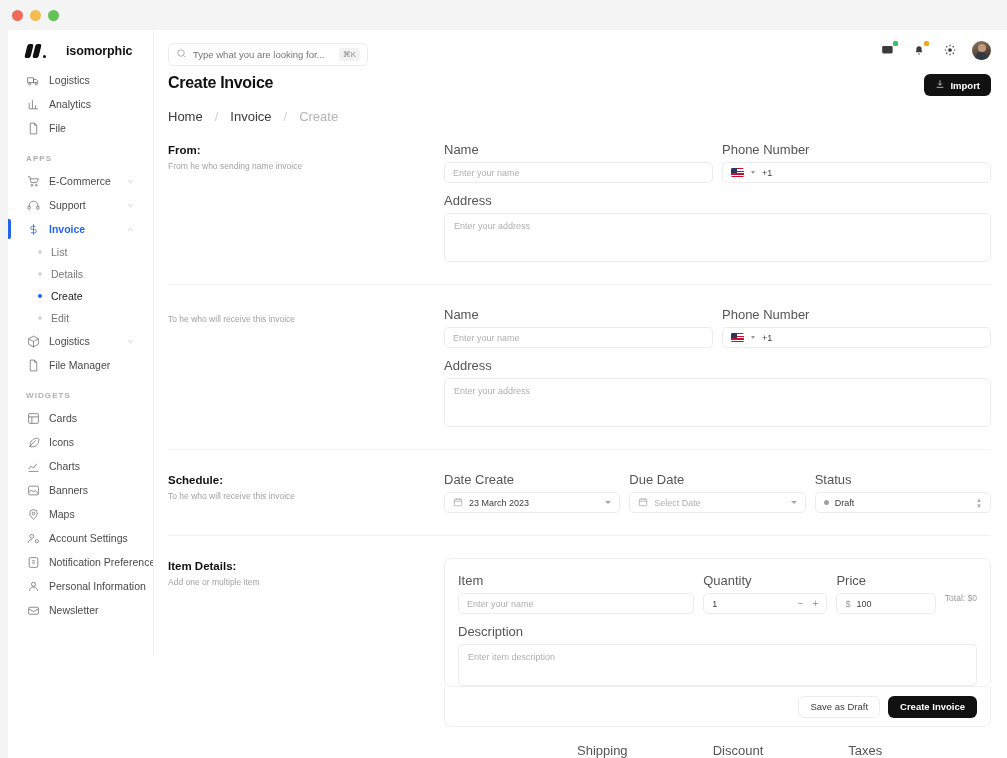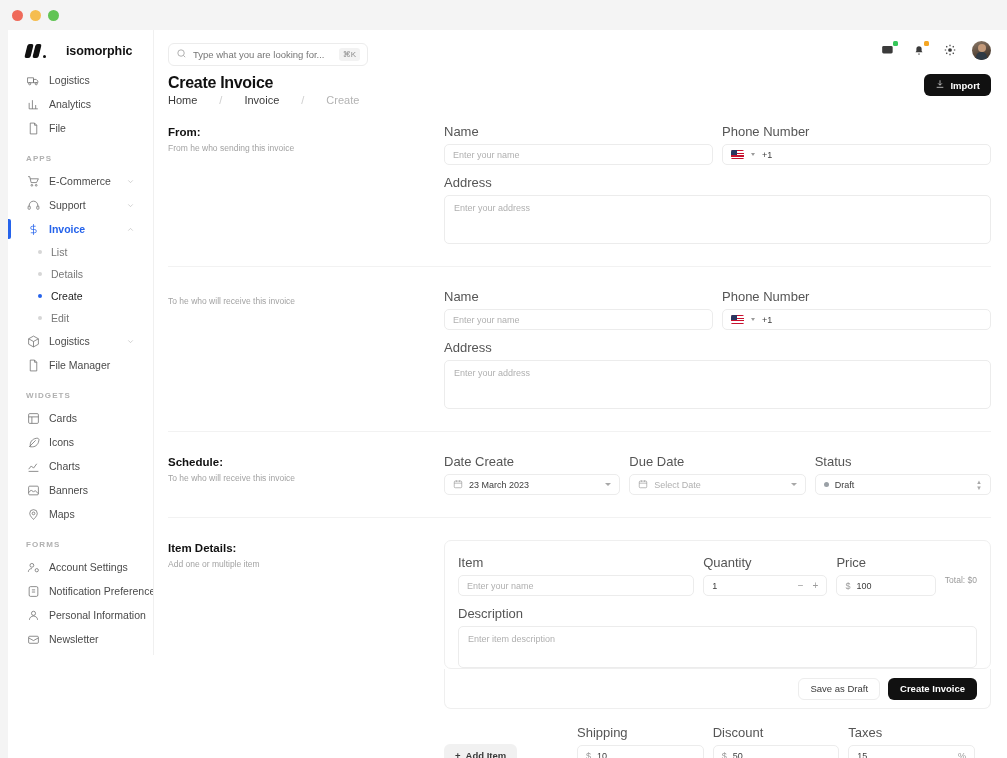--- a/index.html
+++ b/index.html
@@ -63,21 +63,21 @@
   .ticon svg { width: 14px; height: 14px; stroke: currentColor; fill: none; stroke-width: 1.5; }
   .badge { position: absolute; top: -1px; right: -2px; width: 5px; height: 5px; border-radius: 1.5px; }
   .badge.green { background: #35c759; }
   .badge.orange { background: #f5a623; }
   .avatar { width: 19px; height: 19px; border-radius: 50%; background: linear-gradient(160deg,#8d7b6a 0%,#5b4a3c 55%,#3a2f26 100%); position: relative; overflow: hidden; cursor: pointer; }
   .avatar::after { content:""; position:absolute; left:4px; bottom:0; width:11px; height:8px; border-radius:5px 5px 0 0; background:#2f3a45; }
   .avatar::before { content:""; position:absolute; left:5.5px; top:3px; width:8px; height:8px; border-radius:50%; background:#c49a7a; }
 
   .page-head { padding: 4px 16px 0 14px; display: flex; align-items: flex-start; }
   .page-title { font-size: 16px; font-weight: 700; color: #111; letter-spacing: -.3px; }
-  .crumbs { display: flex; align-items: center; gap: 22px; margin-top: 2px; font-size: 11px; }
+  .crumbs { display: flex; align-items: center; gap: 12px; margin-top: 17px; font-size: 13px; }
   .crumbs a { color: #3a3a3a; text-decoration: none; font-weight: 500; }
   .crumbs .sep { color: #cfcfcf; }
   .crumbs .cur { color: #b3b3b3; }
   .import-btn { margin-left: auto; background: #111; color: #fff; border: 0; border-radius: 6px; height: 22px; padding: 0 11px; font-size: 9.5px; font-weight: 600; display: flex; align-items: center; gap: 5px; cursor: pointer; font-family: inherit; }
   .import-btn svg { width: 10px; height: 10px; stroke: #fff; fill: none; stroke-width: 1.6; }
 
   
   .form { padding: 18px 16px 0 14px; }
   .row { display: flex; border-bottom: 1px solid #f2f2f2; padding-bottom: 22px; margin-bottom: 0; }
   .row.noline { border-bottom: 0; }
@@ -299,21 +299,20 @@
           <span class="ico">
               <svg viewBox="0 0 24 24">
                 <path d="M12 21s7-6 7-11a7 7 0 10-14 0c0 5 7 11 7 11z"></path>
                 <circle cx="12" cy="10" r="2.5"></circle>
               </svg>
             </span>
           <span class="nav-label">Maps</span>
         </div>
       </div>
 
-      <div class="nav-group">FORMS</div>
       <div class="nav">
         <div class="nav-item">
           <span class="ico">
               <svg viewBox="0 0 24 24">
                 <circle cx="9" cy="8" r="3.5"></circle>
                 <path d="M2.5 20c0-3.6 2.9-6 6.5-6"></path>
                 <circle cx="18" cy="17" r="3"></circle>
               </svg>
             </span>
           <span class="nav-label">Account Settings</span>
@@ -405,21 +404,21 @@
               </svg></span>
           <span>Import</span>
         </button>
       </div>
 
       <div class="form">
 
         <div class="row">
           <div class="row-label">
             <div class="row-title">From:</div>
-            <div class="row-sub">From he who sending this invoice</div>
+            <div class="row-sub">From he who sending name invoice</div>
           </div>
           <div class="row-fields">
             <div class="grid2">
               <div class="fld grow">
                 <span class="flabel">Name</span>
                 <div class="inp">Enter your name</div>
               </div>
               <div class="fld grow">
                 <span class="flabel">Phone Number</span>
                 <div class="inp val phone">

